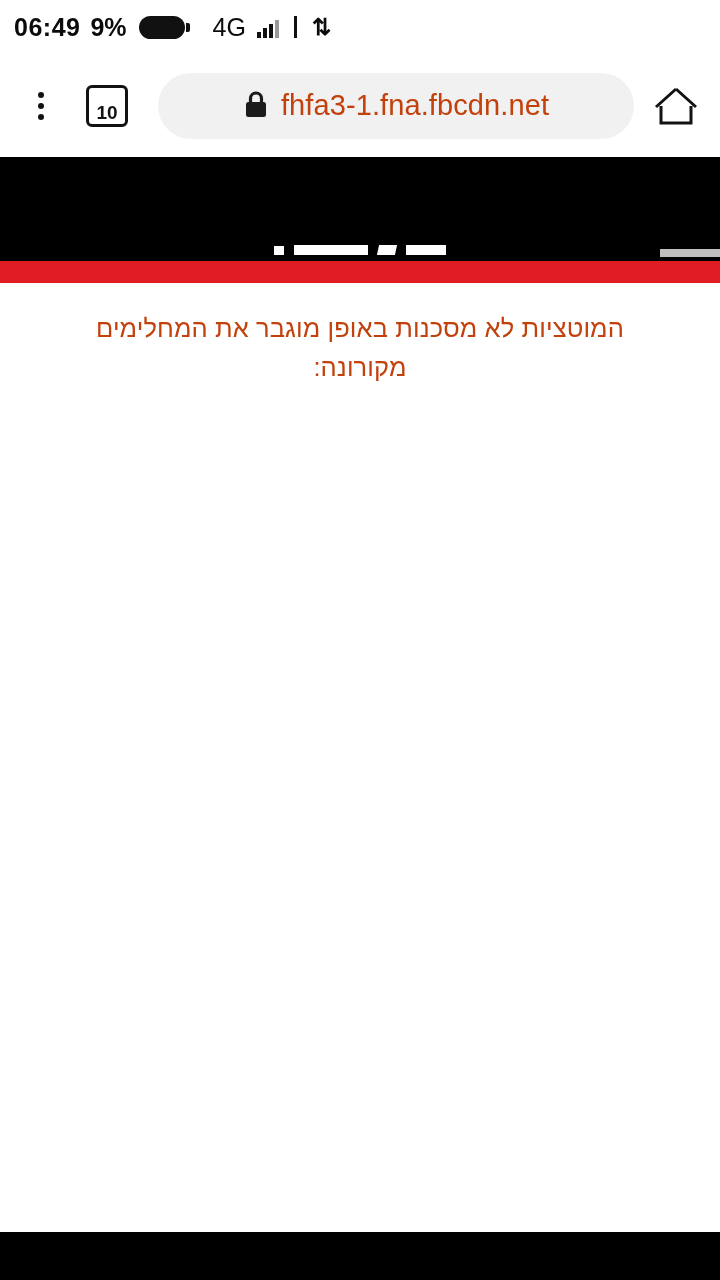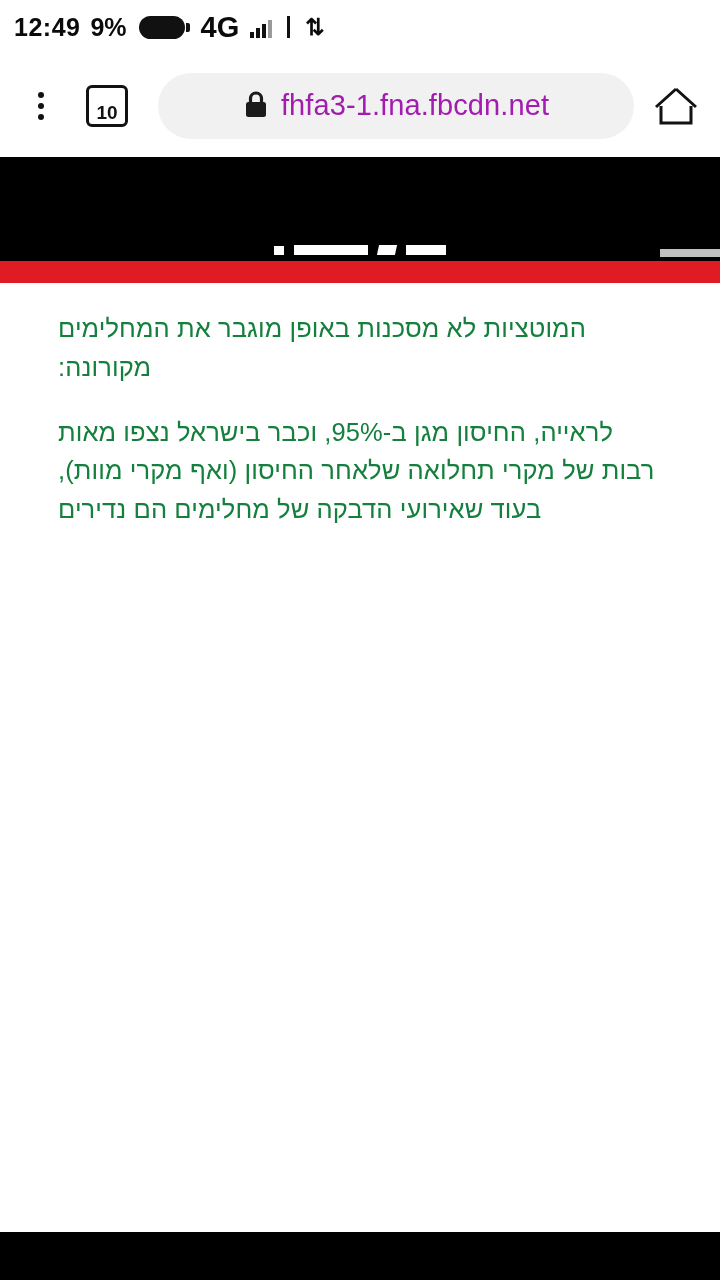--- a/index.html
+++ b/index.html
@@ -51,23 +51,23 @@
     content: "";
     position: absolute;
     right: -5px;
     top: 7px;
     width: 4px;
     height: 9px;
     background: #111;
     border-radius: 0 2px 2px 0;
   }
   .status-net {
-    font-size: 29px;
-    font-weight: bold;
-    margin-left: 6px;
+    font-size: 25px;
+    font-weight: normal;
+    margin-left: 18px;
   }
   .bars {
     display: flex;
     align-items: flex-end;
     gap: 2px;
     height: 22px;
     margin-left: 1px;
   }
   .bars i { width: 4px; background: #111; display: block; }
   .bars i:nth-child(1) { height: 6px; }
@@ -129,21 +129,21 @@
     border-radius: 34px;
     display: flex;
     align-items: center;
     justify-content: center;
     gap: 12px;
     padding: 0 22px;
   }
   .lock-icon { flex: 0 0 auto; display: block; }
   .url-text {
     font-size: 29px;
-    color: #a21caf;
+    color: #c2410c;
     white-space: nowrap;
     overflow: hidden;
     text-overflow: ellipsis;
     letter-spacing: 0.1px;
   }
   .home-icon { flex: 0 0 auto; width: 52px; display: flex; justify-content: center; }
 
   
   .page {
     flex: 1 1 auto;
@@ -191,43 +191,43 @@
   }
 
   .article {
     background: #ffffff;
     padding: 26px 58px 0 58px;
     height: calc(100% - 104px - 22px - 48px);
     overflow: hidden;
   }
   .article p {
     direction: rtl;
-    text-align: left;
+    text-align: center;
     unicode-bidi: plaintext;
     font-size: 25.5px;
     line-height: 1.52;
-    color: #15803d;
+    color: #c2410c;
     margin-bottom: 27px;
     letter-spacing: 0.1px;
   }
   .article p.tight { margin-bottom: 26px; }
   .black-bottom {
     position: absolute;
     left: 0; right: 0; bottom: 0;
     height: 48px;
     background: #000000;
   }
 </style>
 </head>
 <body>
 
 <div class="phone">
 
   <div class="status-bar">
-    <span class="status-clock">12:49</span>
+    <span class="status-clock">06:49</span>
     <span class="status-battery-pct">9%</span>
     <span class="battery-glyph"></span>
     <span class="status-net">4G</span>
     <span class="bars">
       <i></i>
         <i></i>
         <i></i>
         <i></i>
     </span>
     <span class="sep-bar"></span>
@@ -270,18 +270,17 @@
           <i></i>
       </div>
     </div>
 
     <div class="red-band">
       <div class="masthead-right-bar"></div>
     </div>
 
     <div class="article">
       <p class="tight">המוטציות לא מסכנות באופן מוגבר את המחלימים מקורונה:</p>
-      <p>לראייה, החיסון מגן ב-95%, וכבר בישראל נצפו מאות רבות של מקרי תחלואה שלאחר החיסון (ואף מקרי מוות), בעוד שאירועי הדבקה של מחלימים הם נדירים</p>
     </div>
 
     <div class="black-bottom"></div>
   </div>
 </div>
 
 </body></html>

